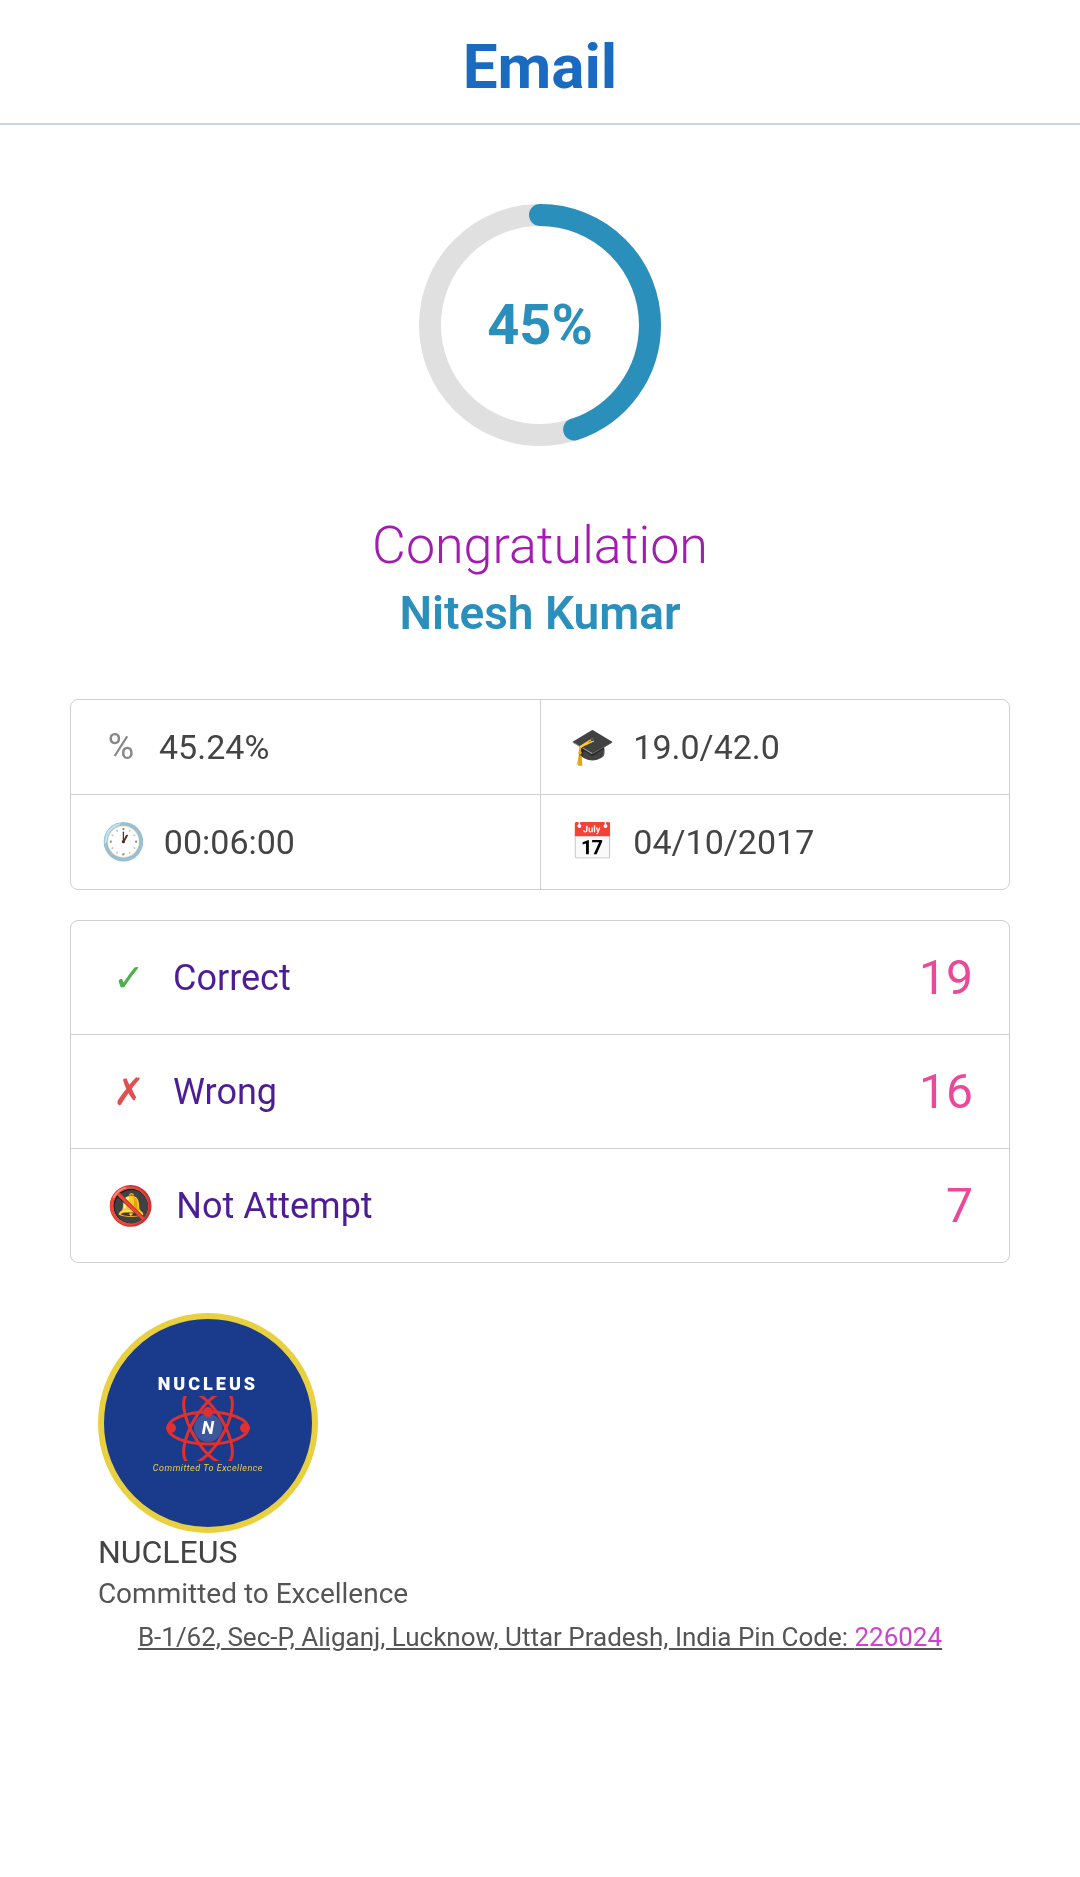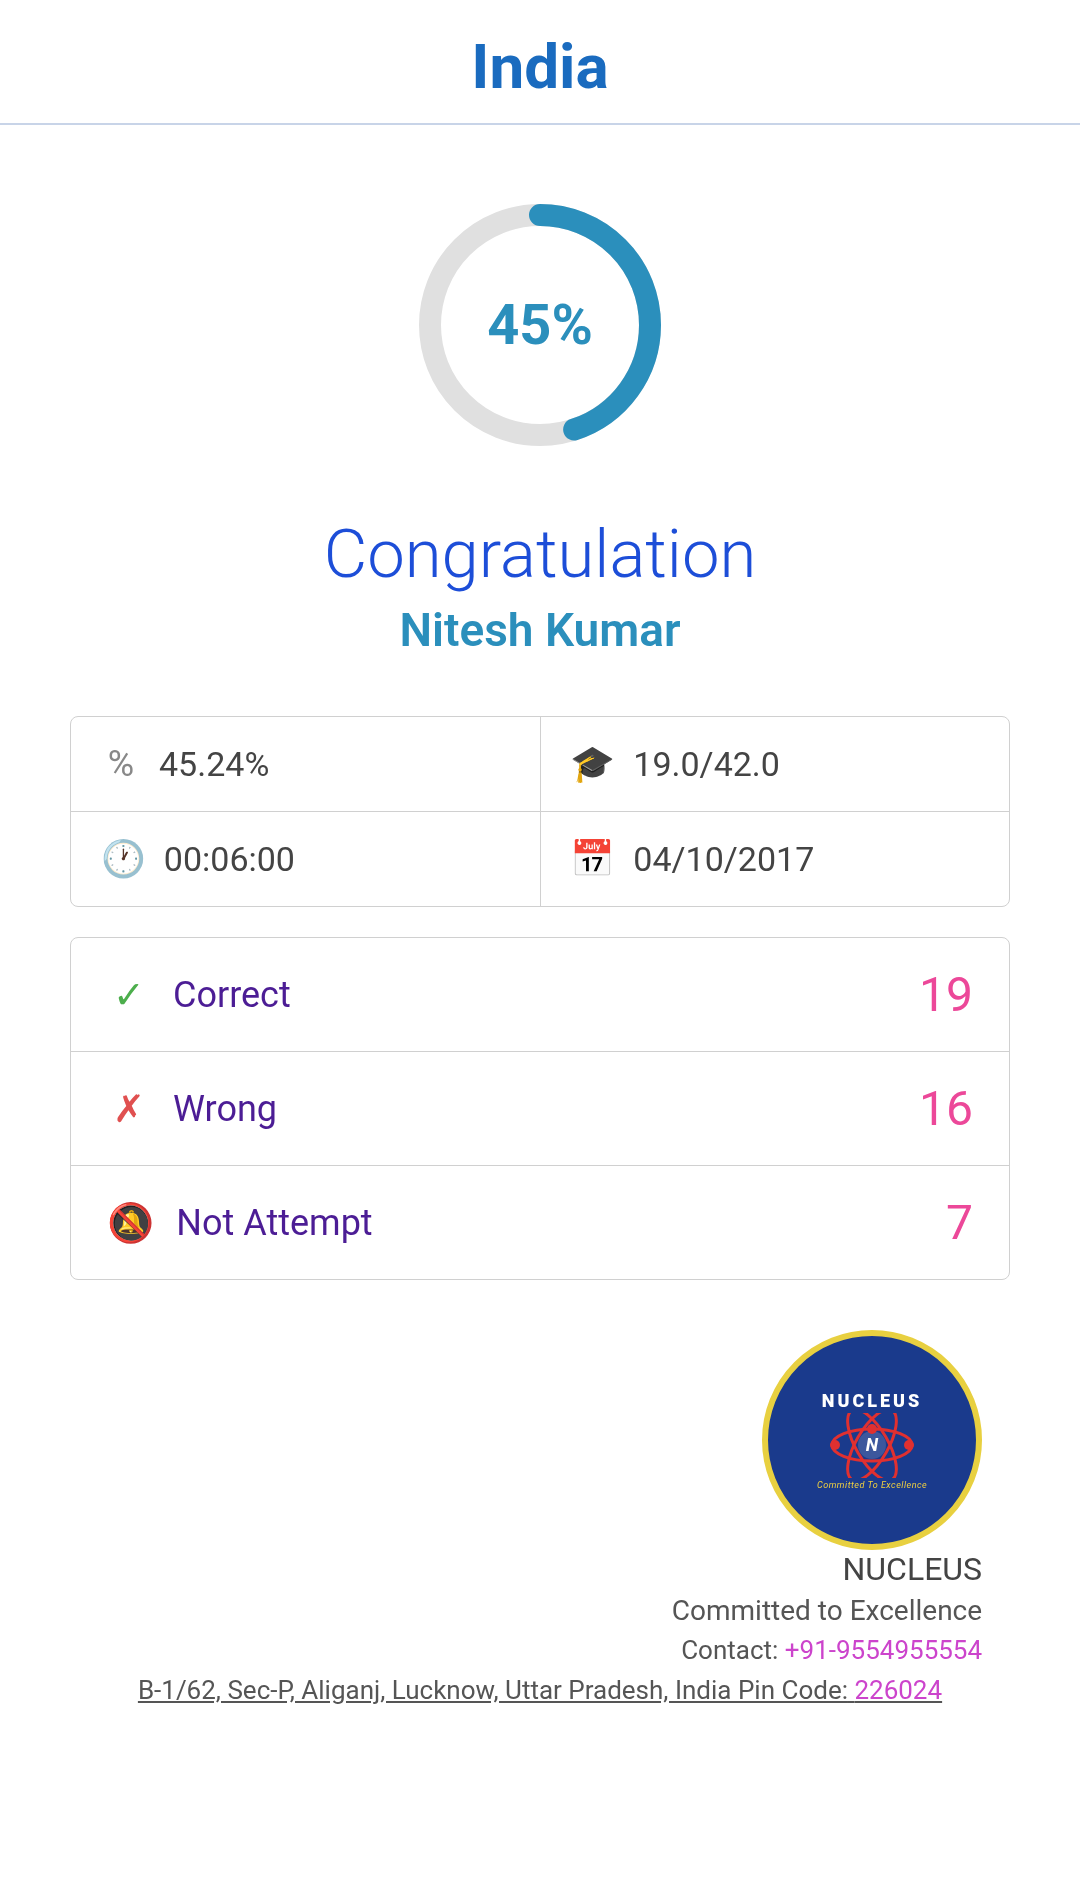--- a/index.html
+++ b/index.html
@@ -43,23 +43,23 @@
       top: 50%;
       left: 50%;
       transform: translate(-50%, -50%);
       font-size: 56px;
       font-weight: 700;
       color: #2b8fbc;
     }
 
     
     .congrat-text {
-      font-size: 67px;
+      font-size: 52px;
       font-weight: 300;
-      color: #1d4ed8;
+      color: #a21caf;
       text-align: center;
       margin: 30px 8px 10px;
       font-style: normal;
     }
     .student-name {
       font-size: 46px;
       font-weight: 600;
       color: #2b8fbc;
       text-align: center;
       margin-bottom: 59px;
@@ -139,21 +139,21 @@
     }
     .result-count {
       font-size: 48px;
       color: #ec4899;
     }
 
     
     .logo-section {
       display: flex;
       flex-direction: column;
-      align-items: flex-end;
+      align-items: flex-start;
       margin-bottom: 30px;
     }
     
     .nucleus-badge {
       width: 220px;
       height: 220px;
       border-radius: 50%;
       border: 6px solid #e8d040;
       background: #1a3a8c;
       display: flex;
@@ -192,21 +192,21 @@
       text-align: center;
       padding: 0 40px;
       line-height: 1.5;
       text-decoration: underline;
     }
   </style>
 </head>
 <body>
 
 <div class="header">
-  <span class="header-title">India</span>
+  <span class="header-title">Email</span>
 </div>
 
 <div class="donut-container">
   <svg class="donut-svg" viewBox="0 0 280 280">
     <circle cx="140" cy="140" r="110" fill="none" stroke="#e0e0e0" stroke-width="22"></circle>
     <circle cx="140" cy="140" r="110" fill="none" stroke="#2b8fbc" stroke-width="22" stroke-dasharray="310.5 691.15" stroke-linecap="round"></circle>
   </svg>
   <span class="donut-center-text">45%</span>
 </div>
 
@@ -274,21 +274,17 @@
 
       <circle cx="45" cy="16" r="5" fill="#e03030"></circle>
       <circle cx="8" cy="32" r="5" fill="#e03030"></circle>
       <circle cx="82" cy="32" r="5" fill="#e03030"></circle>
     </svg>
     <div style="font-size:9px;color:#f0d040;letter-spacing:0.5px;font-style:italic;margin-top:2px;">Committed To Excellence</div>
   </div>
 
   <div class="org-name">NUCLEUS</div>
   <div class="org-tagline">Committed to Excellence</div>
-  <div class="org-contact">
-    <span>Contact:</span>
-    <a href="tel:+919554955554" class="link-text">+91-9554955554</a>
-  </div>
   <div class="org-address">
     <span>B-1/62, Sec-P, Aliganj, Lucknow, Uttar Pradesh, India Pin Code:</span>
     <a href="#" class="link-text">226024</a>
   </div>
 </div>
 
 </body></html>

